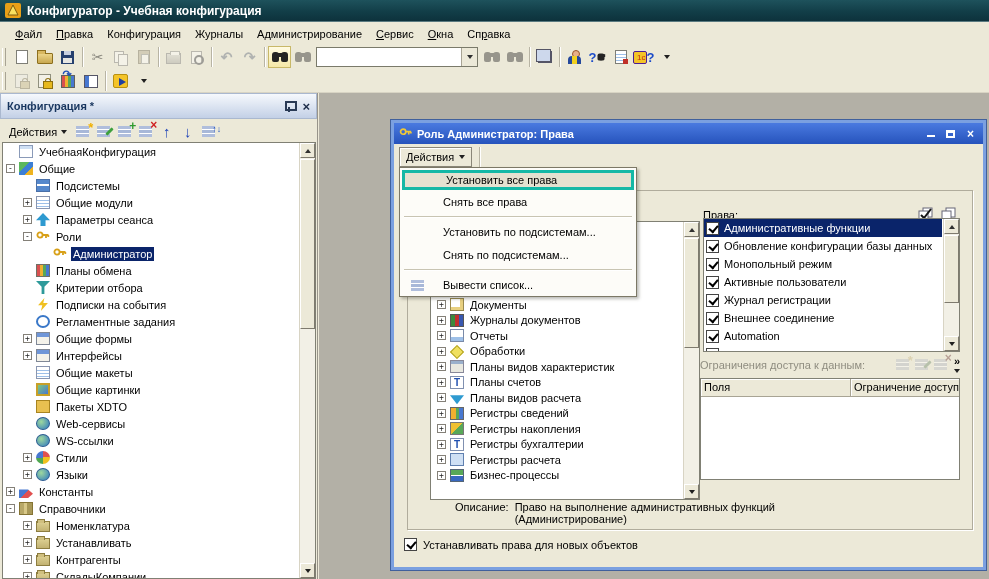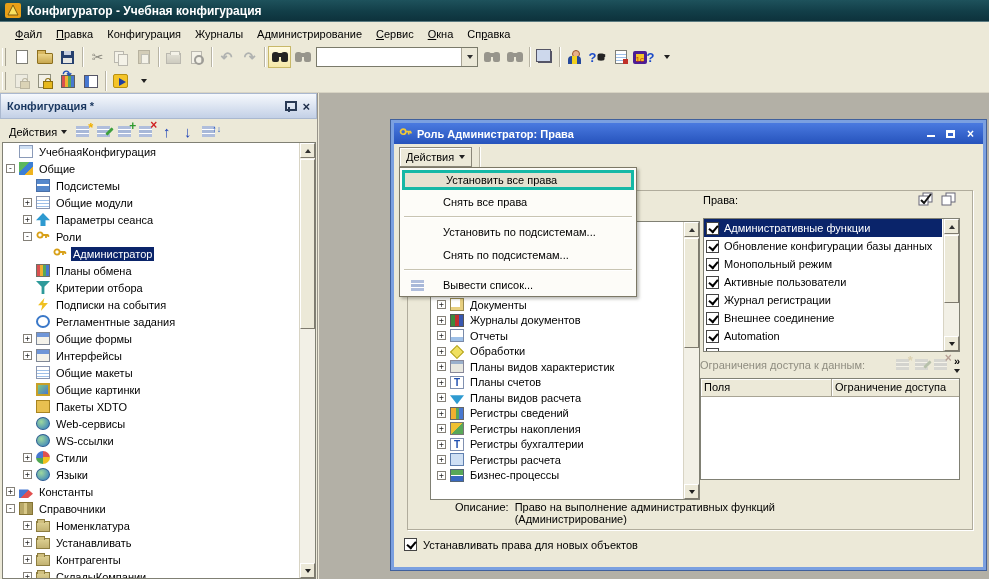--- a/index.html
+++ b/index.html
@@ -51,21 +51,21 @@
 .sh-bino::before,.sh-bino::after{content:"";position:absolute;top:1px;width:7px;height:10px;background:#242424;border-radius:3px 3px 2px 2px}
 .sh-bino::before{left:0}.sh-bino::after{right:0}
 .sh-bino i{position:absolute;left:5px;top:2px;width:6px;height:4px;background:#242424}
 .hl{background:linear-gradient(#fffbe2,#f4e8a8);border:1px solid #c8b868}
 .sh-win{width:14px;height:12px;background:#fff;border:1px solid #556;position:relative}
 .sh-win::before{content:"";position:absolute;left:-3px;top:-3px;width:13px;height:11px;background:#cdd8ec;border:1px solid #556}
 .sh-person{width:13px;height:14px;position:relative}
 .sh-person::before{content:"";position:absolute;left:4px;top:0;width:6px;height:6px;border-radius:50%;background:#e8b088;border:1px solid #99542a}
 .sh-person::after{content:"";position:absolute;left:0;top:6px;width:13px;height:8px;border-radius:4px 4px 0 0;background:linear-gradient(90deg,#24489c 0 30%,#f0d020 30% 70%,#24489c 70%)}
 .qmark{color:#1a4ac8;font-weight:bold;font-size:13px;line-height:1}
-.sh-1c{width:14px;height:13px;background:#f4c428;border:3px solid #4c1d95;border-radius:2px;color:#c03010;font-weight:normal;font-size:8px;line-height:11px;text-align:right}
+.sh-1c{width:14px;height:13px;background:#f4c428;border:1px solid #4c1d95;border-radius:2px;color:#c03010;font-weight:normal;font-size:8px;line-height:11px;text-align:right}
 .sh-outlist{position:relative}
 .sh-outlist::after{content:"";position:absolute;right:-2px;bottom:-1px;width:5px;height:5px;background:#c03028}
 .sh-locky{position:relative;width:13px;height:14px;background:#f2f0e6;border:1px solid #90907e}
 .sh-locky::after{content:"";position:absolute;right:-3px;bottom:-2px;width:8px;height:6px;background:#e6b81e;border:1px solid #8d6f10}
 .sh-locky::before{content:"";position:absolute;right:-1px;bottom:4px;width:4px;height:4px;border:1px solid #8d6f10;border-bottom:0;border-radius:3px 3px 0 0}
 .sh-db{width:14px;height:13px;background:linear-gradient(90deg,#d85050 0 25%,#f0b030 25% 50%,#58a858 50% 75%,#4878d0 75%);border:1px solid #60605a;position:relative}
 .sh-db::after{content:"↷";position:absolute;left:1px;top:-8px;color:#2050b8;font-size:11px;font-weight:bold}
 .sh-iface{width:14px;height:13px;background:linear-gradient(90deg,#4878d0 0 4px,#fff 4px);border:1px solid #556;}
 .sh-run{width:15px;height:14px;background:#f4c428;border:1px solid #b89010;border-radius:2px;position:relative}
 .sh-run::after{content:"";position:absolute;left:5px;top:3px;border-left:7px solid #2040a0;border-top:4px solid transparent;border-bottom:4px solid transparent}
@@ -151,21 +151,21 @@
 .dlg{position:absolute;left:391px;top:120px;width:595px;height:450px;background:#ece9d8;border:3px solid #7ba0e0;outline:1px solid #40609c}
 .dlg-t{height:21px;background:linear-gradient(180deg,#4a7ae0,#2653bc);display:flex;align-items:center;color:#fff;font-weight:bold;padding:0 5px;gap:5px}
 .dlg-t .sp{flex:1}
 .wb{color:#fff;width:15px;text-align:center;font-weight:bold;font-size:12px;line-height:14px}
 .wb-min i{display:inline-block;width:8px;height:2px;background:#fff;margin-bottom:1px}
 .wb-max i{display:inline-block;width:9px;height:8px;border:2px solid #fff;border-top-width:3px}
 .dlg-tb{height:25px;display:flex;align-items:center;padding:2px 5px;gap:4px}
 .act-btn{border:1px solid #8a8678;background:#ece9d8;height:20px;display:flex;align-items:center;padding:0 6px;gap:5px;box-shadow:inset 1px 1px 0 #fff}
 .frame{position:absolute;left:13px;top:67px;width:566px;height:340px;border:1px solid #b0ac9c;box-shadow:1px 1px 0 #fff}
 .objtree{position:absolute;left:36px;top:98px;width:270px;height:279px;background:#fff;border:1px solid #808074;overflow:hidden}
-.rights-label-row{position:absolute;left:309px;top:69px;width:254px;display:flex;align-items:center}
+.rights-label-row{position:absolute;left:309px;top:84px;width:254px;display:flex;align-items:center}
 .rights{position:absolute;left:309px;top:95px;width:257px;height:134px;background:#fff;border:1px solid #808074;overflow:hidden}
 .rrow{height:18px;display:flex;align-items:center;gap:5px;padding-left:2px;margin-right:17px;white-space:nowrap;overflow:hidden}
 .rsel{background:#0a246a;color:#fff}
 .cb{width:13px;height:13px;background:#fff;border:1px solid #444;position:relative;flex:none}
 .cb::after{content:"";position:absolute;left:2px;top:2px;width:7px;height:4px;border-left:2px solid #000;border-bottom:2px solid #000;transform:rotate(-50deg)}
 .restr-row{position:absolute;left:306px;top:233px;width:260px;display:flex;align-items:center}
 .gray{color:#8f8d80}
 .rtable{position:absolute;left:306px;top:255px;width:260px;height:102px;background:#fff;border:1px solid #808074}
 .thead{display:flex;height:18px;background:#ece9d8}
 .th{border-right:1px solid #a8a494;border-bottom:1px solid #a8a494;box-shadow:inset 1px 1px 0 #fff;padding:2px 3px;white-space:nowrap;overflow:hidden}
@@ -682,21 +682,21 @@
           <span class="ov ov-x">×</span>
         </span>
       <span style="display:flex;flex-direction:column;align-items:center;margin-left:4px">
           <b style="font-size:11px;line-height:10px">»</b>
           <span class="tri-dn" style="margin-top:3px"></span>
         </span>
     </div>
 
     <div class="rtable">
       <div class="thead">
-        <span class="th" style="width:131px">Поля</span>
+        <span class="th" style="width:150px">Поля</span>
         <span class="th" style="flex:1;border-right:0">Ограничение доступа</span>
       </div>
     </div>
 
     <div class="desc">
       <span>Описание:</span>
       <span><span>Право на выполнение административных функций</span><br><span>(Администрирование)</span></span>
     </div>
 
     <div class="footer-cb">

